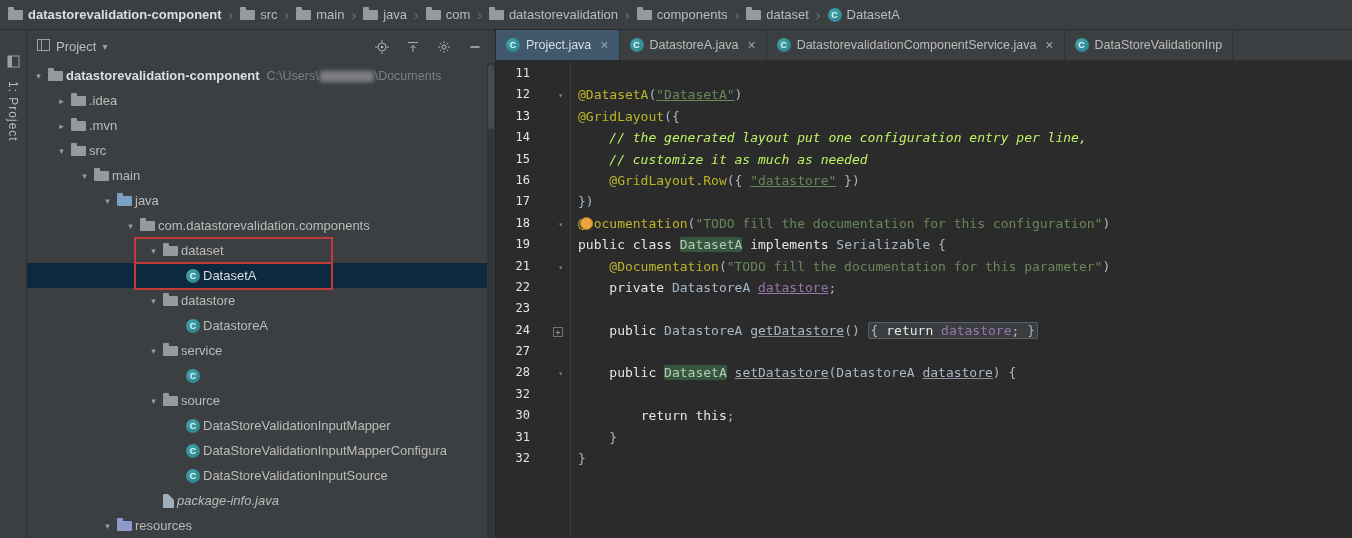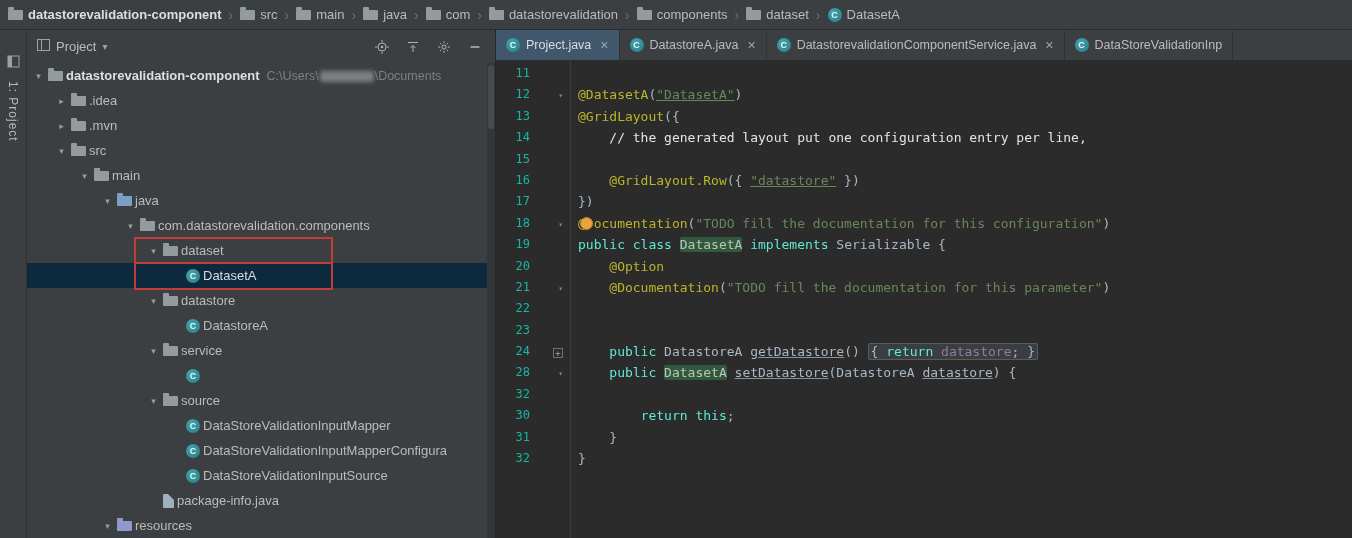--- a/index.html
+++ b/index.html
@@ -83,32 +83,32 @@
   .tab.active { background:#41576b; color:#d8dee3; }
   .tab-close { color:#9fa6ac; font-size:14px; margin-left:3px; line-height:1; }
 
   .code-area {
     position:absolute; left:0; right:0; top:31px; bottom:0;
     font-family:"DejaVu Sans Mono",monospace; font-size:13px; padding-top:2px;
     overflow:hidden;
   }
   .gutter-line { position:absolute; left:74px; top:0; bottom:0; width:1px; background:#3a3d3f; }
   .cline { display:flex; height:21.4px; line-height:21.4px; align-items:center; }
-  .ln { width:34px; flex:none; text-align:right; color:#14b8a6; font-size:12px; }
+  .ln { width:34px; flex:none; text-align:right; color:#e5e5e5; font-size:12px; }
   .fold-col { width:40px; flex:none; text-align:right; padding-right:7px; }
   .fm { color:#82868a; font-size:8px; cursor:pointer; }
   .fm.plus { display:inline-block; width:10px; height:10px; line-height:8px; border:1px solid #6e7173;
              font-size:9px; text-align:center; color:#a2a6a9; background:#2b2b2b; }
   .codetxt { white-space:pre; padding-left:8px; }
 
-  .tk-k { color:#5eead4; }
+  .tk-k { color:#e5e5e5; }
   .tk-a { color:#BBB529; }
   .tk-s { color:#6A8759; }
   .tk-su { color:#6A8759; text-decoration:underline; }
-  .tk-c { color:#e5e5e5; }
+  .tk-c { color:#bef264; font-style:italic; }
   .tk-d { color:#A9B7C6; }
   .tk-du { color:#A9B7C6; text-decoration:underline; text-decoration-color:#8a9199; }
   .tk-p { color:#9876AA; }
   .tk-pu { color:#9876AA; text-decoration:underline; }
   .tk-hl { color:#b9c7b9; background:#32593D; border-radius:2px; }
   .tk-fold { background:#3b3e40; border:1px solid #5a5d5f; border-radius:2px; padding:0 2px; cursor:pointer; }
 
   .bulb { position:absolute; left:84px; width:13px; height:13px; border-radius:50%;
           background:#e9a33f; border:1px solid #b97d22; z-index:5; }
 
@@ -291,21 +291,21 @@
       <div class="trow" style="padding-left: 142px;">
         <span class="chev"></span>
         <span class="icon-class" style="margin-left: 2px;">C</span>
         <span class="tlabel">DataStoreValidationInputMapperConfigura</span>
       </div>
       <div class="trow" style="padding-left: 142px;">
         <span class="chev"></span>
         <span class="icon-class" style="margin-left: 2px;">C</span>
         <span class="tlabel">DataStoreValidationInputSource</span>
       </div>
-      <div class="trow" style="padding-left: 119px;">
+      <div class="trow" style="padding-left: 119px; font-style: italic;">
         <span class="chev"></span>
         <span class="icon-file" style="margin-left: 2px;"></span>
         <span class="tlabel">package-info.java</span>
       </div>
       <div class="trow" style="padding-left: 73px;">
         <span class="chev">▾</span>
         <span class="icon-folder" style="background: rgb(143, 153, 204); margin-left: 2px;"></span>
         <span class="tlabel">resources</span>
       </div>
     </div>
@@ -354,21 +354,21 @@
         <span class="codetxt"><span class="tk-a">@GridLayout</span><span class="tk-d">({</span></span>
       </div>
       <div class="cline">
         <span class="ln">14</span>
         <span class="fold-col"></span>
         <span class="codetxt"><span class="tk-d">    </span><span class="tk-c">// the generated layout put one configuration entry per line,</span></span>
       </div>
       <div class="cline">
         <span class="ln">15</span>
         <span class="fold-col"></span>
-        <span class="codetxt"><span class="tk-d">    </span></span>
+        <span class="codetxt"><span class="tk-d">    </span><span class="tk-c">// customize it as much as needed</span></span>
       </div>
       <div class="cline">
         <span class="ln">16</span>
         <span class="fold-col"></span>
         <span class="codetxt"><span class="tk-d">    </span><span class="tk-a">@GridLayout.Row</span><span class="tk-d">({ </span><span class="tk-su">"datastore"</span><span class="tk-d"> })</span></span>
       </div>
       <div class="cline">
         <span class="ln">17</span>
         <span class="fold-col"></span>
         <span class="codetxt"><span class="tk-d">})</span></span>
@@ -377,44 +377,45 @@
         <span class="ln">18</span>
         <span class="fold-col"><span class="fm">▾</span></span>
         <span class="codetxt"><span class="tk-a">@Documentation</span><span class="tk-d">(</span><span class="tk-s">"TODO fill the documentation for this configuration"</span><span class="tk-d">)</span></span>
       </div>
       <div class="cline">
         <span class="ln">19</span>
         <span class="fold-col"></span>
         <span class="codetxt"><span class="tk-k">public</span><span class="tk-d"> </span><span class="tk-k">class</span><span class="tk-d"> </span><span class="tk-hl">DatasetA</span><span class="tk-d"> </span><span class="tk-k">implements</span><span class="tk-d"> Serializable {</span></span>
       </div>
       <div class="cline">
-        <span class="ln">20</span>
-        <span class="fold-col"></span>
-        <span class="codetxt"><span class="tk-d">    </span><span class="tk-a">@Option</span></span>
-      </div>
-      <div class="cline">
         <span class="ln">21</span>
         <span class="fold-col"><span class="fm">▾</span></span>
         <span class="codetxt"><span class="tk-d">    </span><span class="tk-a">@Documentation</span><span class="tk-d">(</span><span class="tk-s">"TODO fill the documentation for this parameter"</span><span class="tk-d">)</span></span>
       </div>
       <div class="cline">
         <span class="ln">22</span>
         <span class="fold-col"></span>
+        <span class="codetxt"><span class="tk-d">    </span><span class="tk-k">private</span><span class="tk-d"> DatastoreA </span><span class="tk-pu">datastore</span><span class="tk-d">;</span></span>
       </div>
       <div class="cline">
         <span class="ln">23</span>
         <span class="fold-col"></span>
         <span class="codetxt"></span>
       </div>
       <div class="cline">
         <span class="ln">24</span>
         <span class="fold-col"><span class="fm plus">+</span></span>
         <span class="codetxt"><span class="tk-d">    </span><span class="tk-k">public</span><span class="tk-d"> DatastoreA </span><span class="tk-du">getDatastore</span><span class="tk-d">() </span><span class="tk-fold"><span class="tk-d">{ </span><span class="tk-k">return</span><span class="tk-d"> </span><span class="tk-p">datastore</span><span class="tk-d">; }</span></span></span>
       </div>
       <div class="cline">
+        <span class="ln">27</span>
+        <span class="fold-col"></span>
+        <span class="codetxt"></span>
+      </div>
+      <div class="cline">
         <span class="ln">28</span>
         <span class="fold-col"><span class="fm">▾</span></span>
         <span class="codetxt"><span class="tk-d">    </span><span class="tk-k">public</span><span class="tk-d"> </span><span class="tk-hl">DatasetA</span><span class="tk-d"> </span><span class="tk-du">setDatastore</span><span class="tk-d">(DatastoreA </span><span class="tk-du">datastore</span><span class="tk-d">) {</span></span>
       </div>
       <div class="cline">
         <span class="ln">32</span>
         <span class="fold-col"></span>
       </div>
       <div class="cline">
         <span class="ln">30</span>

